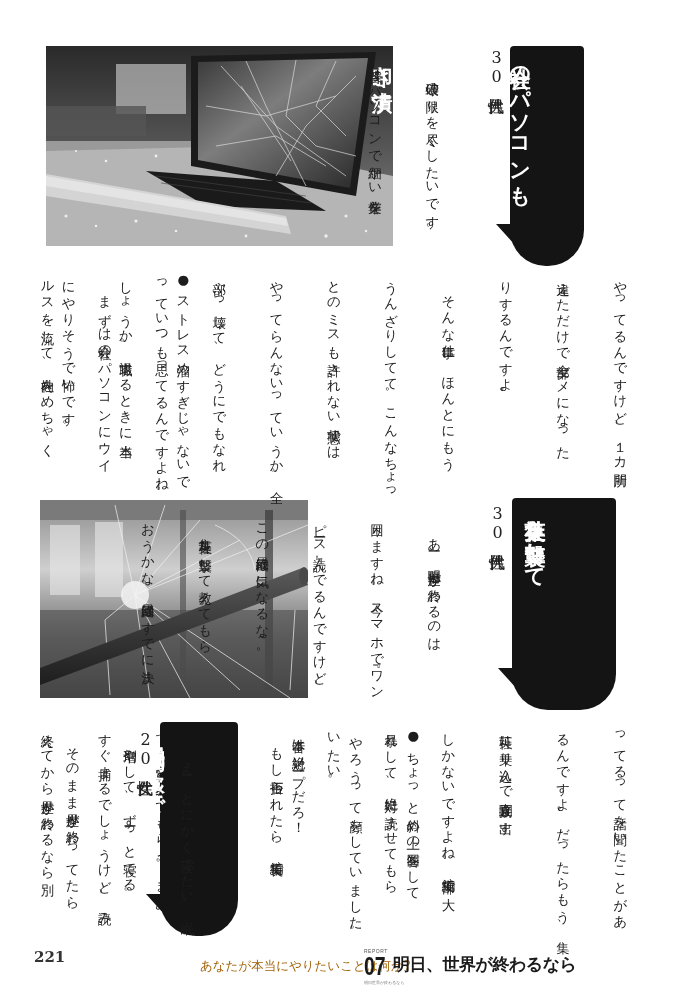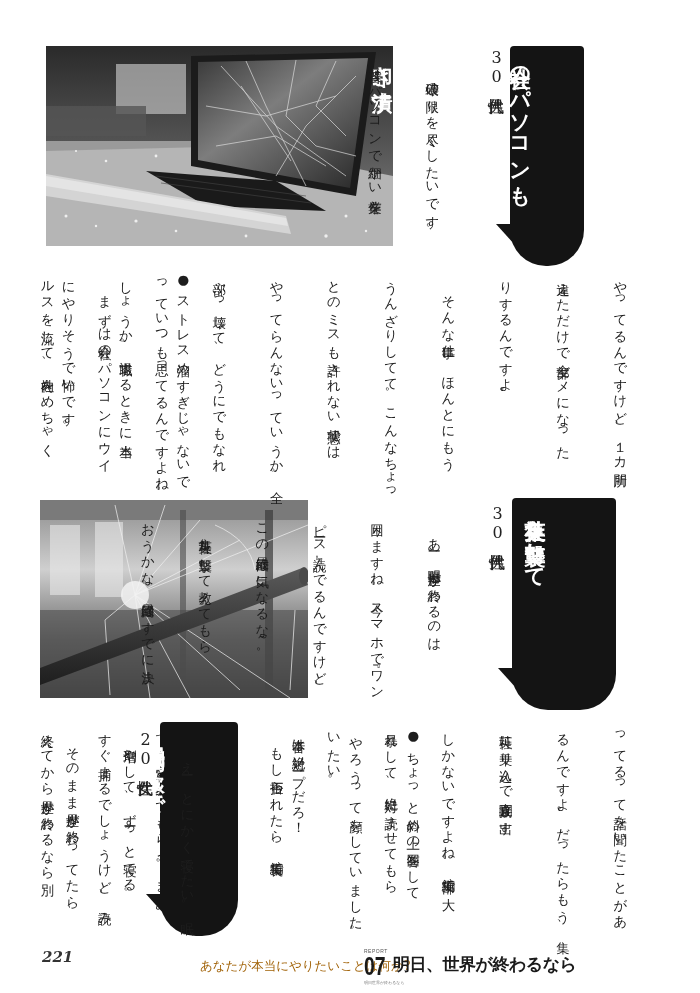--- a/index.html
+++ b/index.html
@@ -47,22 +47,22 @@
     position: absolute;
     writing-mode: vertical-rl;
     text-orientation: upright;
     font-family: "DejaVu Serif", serif;
     font-size: 16px;
     letter-spacing: 0px;
     color: #222;
   }
 
   .footer-page {
-    position: absolute; left: 42px; top: 948px;
-    font-family: "DejaVu Serif", serif; font-style: italic; font-weight: bold;
+    position: absolute; left: 34px; top: 948px;
+    font-family: "DejaVu Serif", serif; font-weight: bold;
     font-size: 15px; color: #333;
   }
   .footer-sub {
     position: absolute; left: 200px; top: 958px;
     font-family: "DejaVu Serif", serif; font-size: 12.5px; color: #a16207;
   }
   .footer-report {
     position: absolute; left: 364px; top: 948px;
     font-family: "Liberation Sans", sans-serif; font-size: 5px; color: #555; letter-spacing: 0.5px;
   }

